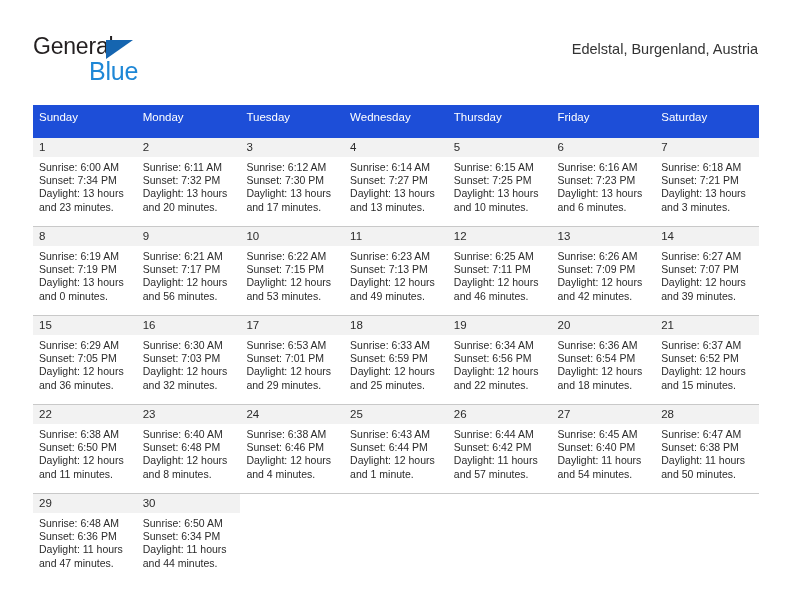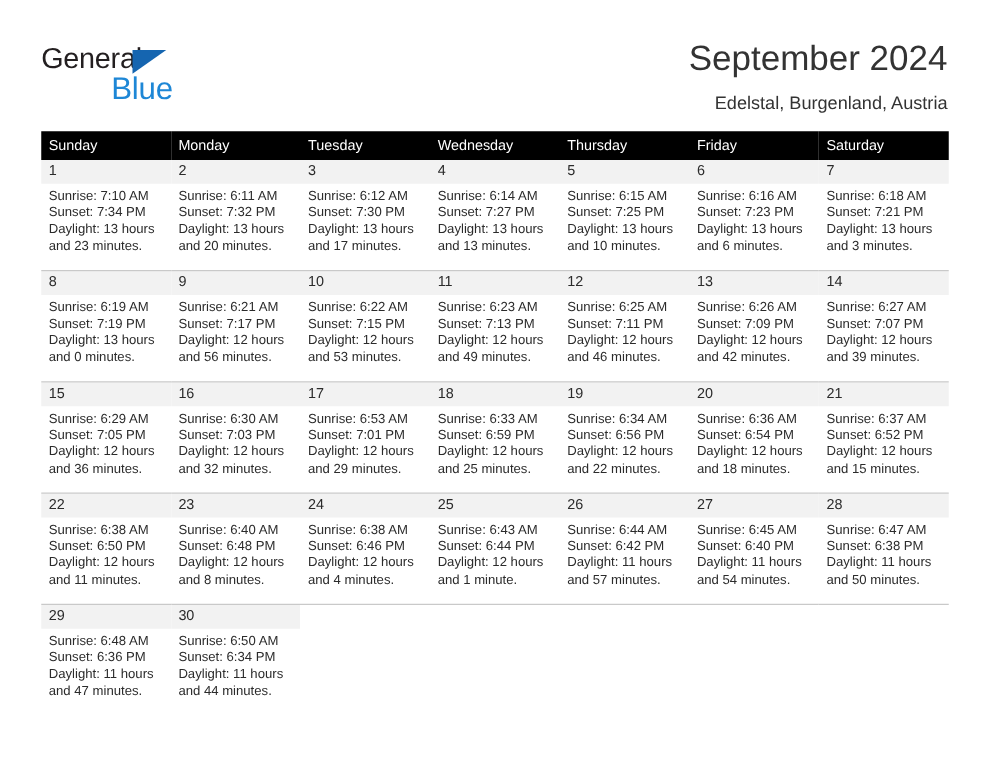--- a/index.html
+++ b/index.html
@@ -85,26 +85,26 @@
   
   .cal {
     position: absolute;
     left: 33px;
     top: 105px;
     width: 726px;
     border-collapse: collapse;
     table-layout: fixed;
   }
   .cal th {
-    background: #000000;
+    background: #1d4ed8;
     color: #ffffff;
     font-size: 11.5px;
     font-weight: normal;
     text-align: left;
-    padding: 5px 0 4px 6px;
+    padding: 5px 0 14px 6px;
     line-height: 14px;
     height: 20px;
     box-sizing: border-box;
   }
   .cal td {
     vertical-align: top;
     padding: 0;
     width: 103.7px;
     border-top: 1px solid #c9c9c9;
   }
@@ -148,21 +148,20 @@
 
   <div class="top">
 
     <div class="brand">
       <span class="brand-general">General</span>
       <span class="brand-tri"></span>
       <span class="brand-blue">Blue</span>
     </div>
 
     <div class="title-block">
-      <div class="cal-title">September 2024</div>
       <div class="cal-subtitle">Edelstal, Burgenland, Austria</div>
     </div>
 
   </div>
 
   <table class="cal">
     <thead>
       <tr>
         <th>Sunday</th>
         <th>Monday</th>
@@ -172,21 +171,21 @@
         <th>Friday</th>
         <th>Saturday</th>
       </tr>
     </thead>
     <tbody>
         <tr class="week-row">
           <td>
             <div class="daycell">
               <div class="daynum">1</div>
               <div class="daybody">
-                <div>Sunrise: 7:10 AM</div>
+                <div>Sunrise: 6:00 AM</div>
                 <div>Sunset: 7:34 PM</div>
                 <div class="dl-wrap">Daylight: 13 hours and 23 minutes.</div>
               </div>
             </div>
           </td>
           <td>
             <div class="daycell">
               <div class="daynum">2</div>
               <div class="daybody">
                 <div>Sunrise: 6:11 AM</div>

